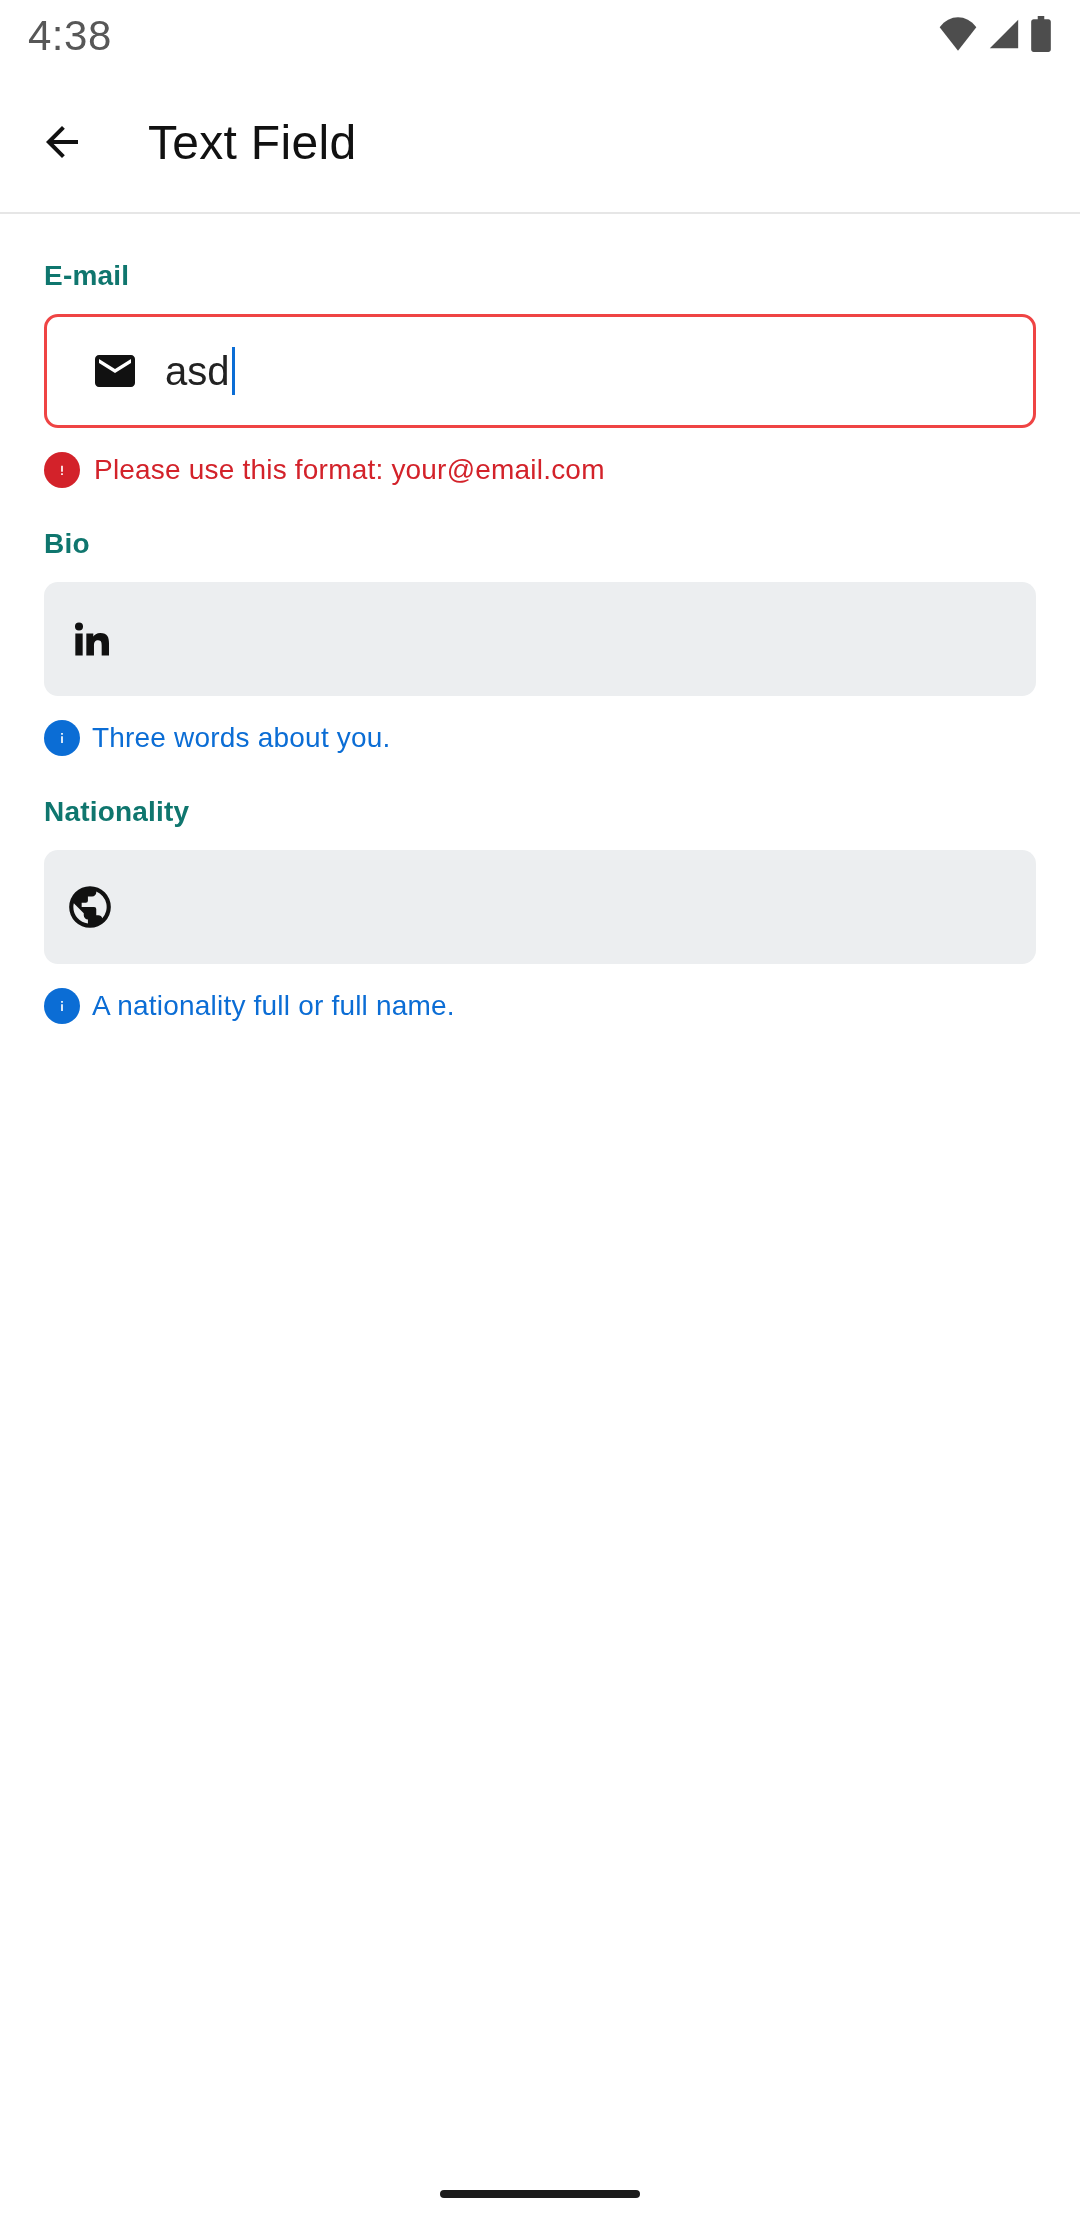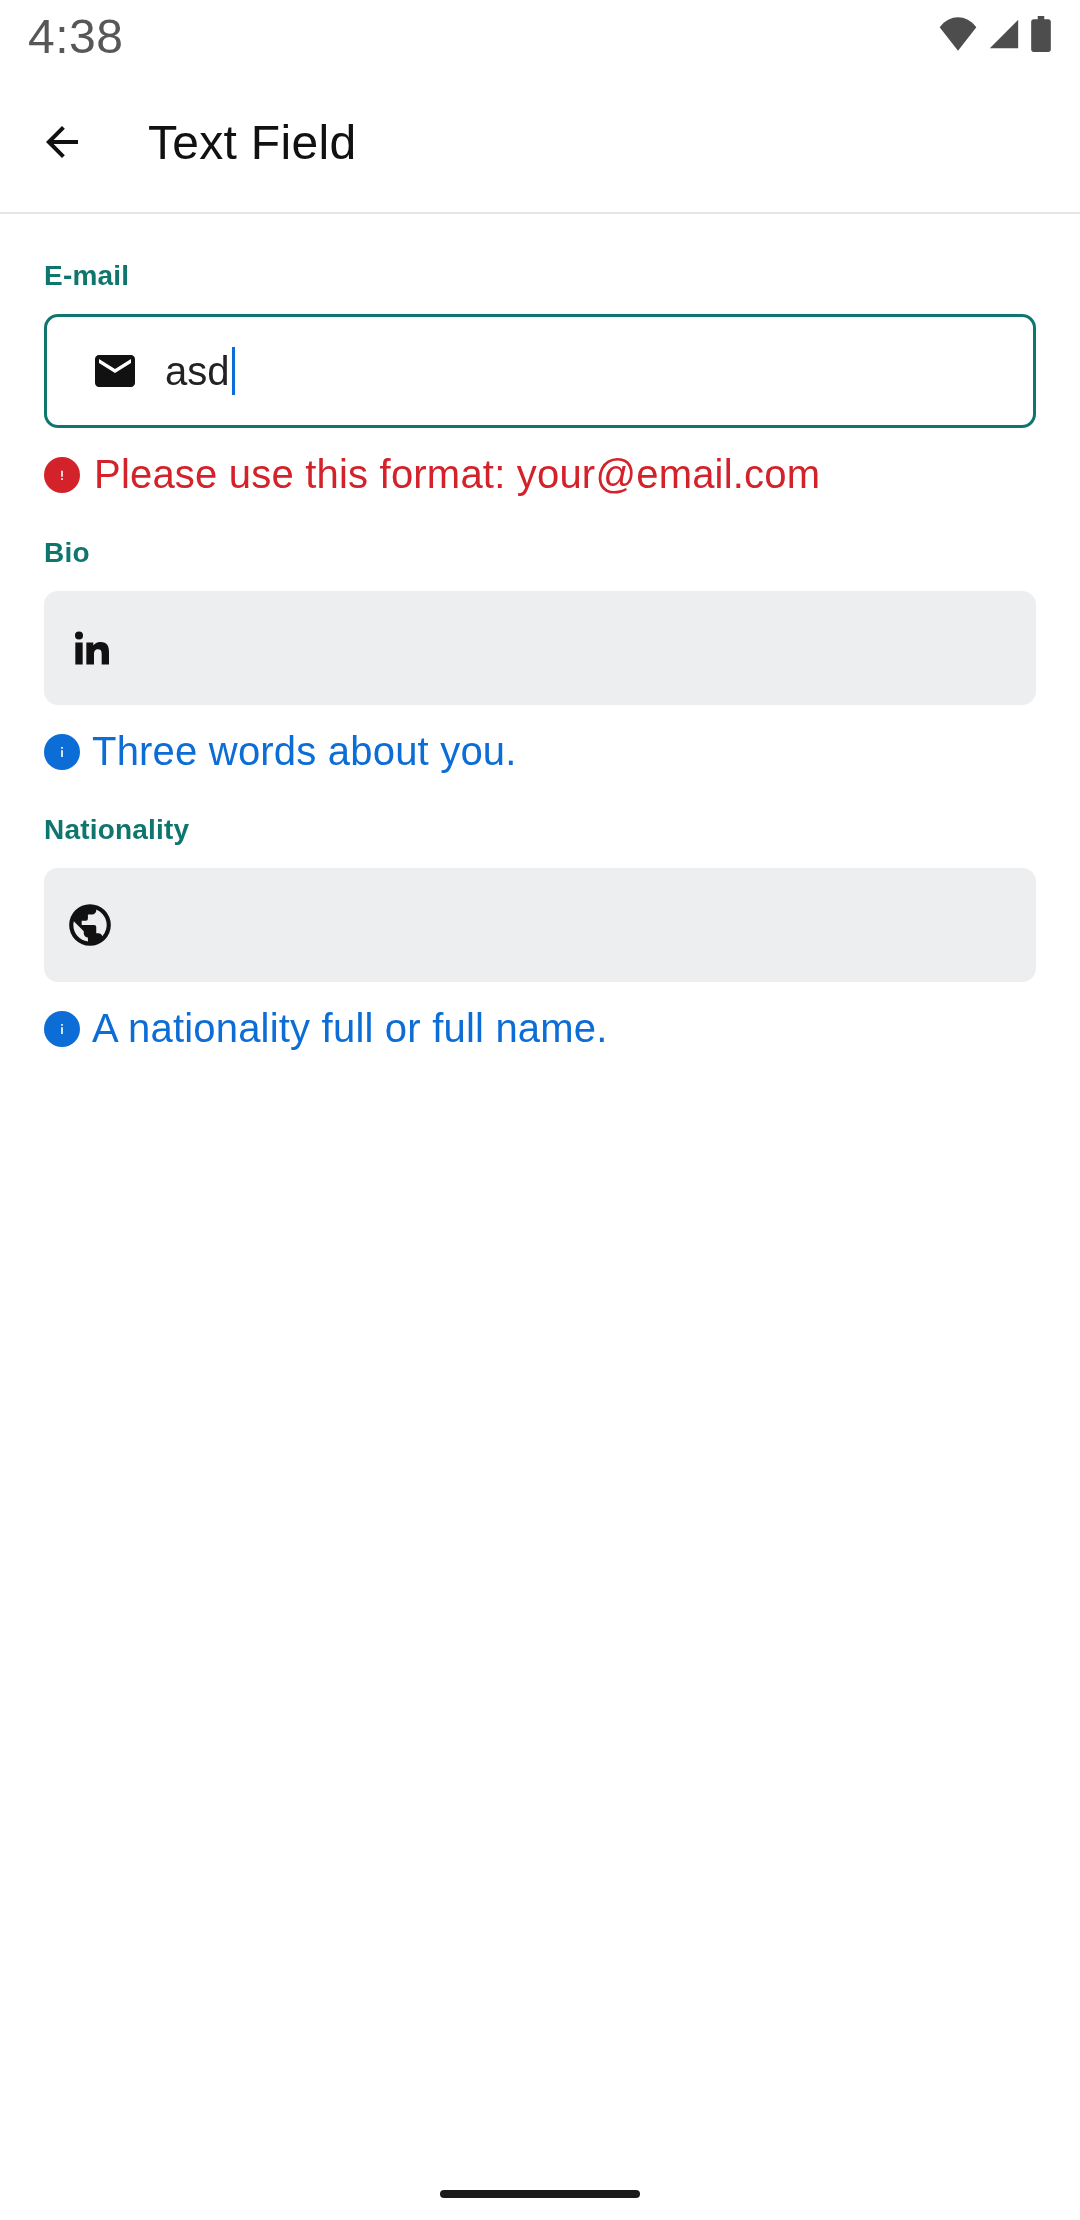--- a/index.html
+++ b/index.html
@@ -1,49 +1,49 @@
 <!DOCTYPE html>
 <html><head>
 <meta charset="utf-8">
 <style>
   * { box-sizing: border-box; margin: 0; padding: 0; }
   html, body { width: 1080px; height: 2220px; background: #ffffff; font-family: -apple-system, "Helvetica Neue", Arial, sans-serif; }
 
   
   .statusbar { width: 100%; height: 72px; display: flex; align-items: center; justify-content: space-between; padding: 0 28px; color: #555; }
-  .statusbar .clock { font-size: 48px; color: #575757; font-weight: 400; letter-spacing: 0.5px; }
+  .statusbar .clock { font-size: 42px; color: #575757; font-weight: 400; letter-spacing: 0.5px; }
   .statusbar .sys-icons { display: flex; align-items: center; gap: 8px; }
 
   
   .appbar { width: 100%; height: 140px; display: flex; align-items: center; padding: 0 30px; }
   .appbar .back { width: 64px; height: 64px; display: flex; align-items: center; justify-content: center; color:#111; }
   .appbar .title { margin-left: 54px; font-size: 48px; font-weight: 400; color: #111; letter-spacing: 0.3px; }
   .divider { width: 100%; height: 2px; background: #e6e6e6; }
 
   
   .content { padding: 46px 44px 0 44px; }
 
   .field-group { margin-bottom: 40px; }
   .field-label { font-size: 28px; font-weight: 700; color: #0f766e; margin-bottom: 22px; letter-spacing: 0.2px; }
 
   .input { width: 100%; height: 114px; border-radius: 14px; display: flex; align-items: center; padding: 0 18px; position: relative; }
   .input.filled { background: #eceef0; }
-  .input.error { background: #ffffff; border: 3px solid #0f766e; padding-left: 40px; }
+  .input.error { background: #ffffff; border: 3px solid #ef4444; padding-left: 40px; }
   .input .lead-icon { width: 56px; height: 56px; display: flex; align-items: center; justify-content: center; color: #111; }
   .input .lead-icon svg { display: block; }
   .input .value { margin-left: 22px; font-size: 40px; color: #222; font-weight: 400; display: flex; align-items: center; }
   .input .caret { width: 3px; height: 48px; background: #0b6dd5; margin-left: 2px; }
   .input .trail-icon { position: absolute; right: 22px; top: 50%; transform: translateY(-50%); width: 56px; height: 56px; display: flex; align-items: center; justify-content: center; color:#111; }
 
   .helper { display: flex; align-items: center; margin-top: 24px; }
   .helper .badge { width: 36px; height: 36px; border-radius: 50%; display: flex; align-items: center; justify-content: center; flex-shrink:0; }
   .helper .badge svg { display:block; }
   .helper.error .badge { background: #d3222a; }
   .helper.info .badge { background: #0b6dd5; }
-  .helper .text { margin-left: 14px; font-size: 40px; letter-spacing: 0.2px; }
+  .helper .text { margin-left: 14px; font-size: 28px; letter-spacing: 0.2px; }
   .helper.error .text { color: #d3222a; }
   .helper.info .text { color: #0b6dd5; margin-left: 12px; }
 
   
   .nav-handle { position: absolute; bottom: 22px; left: 50%; transform: translateX(-50%); width: 200px; height: 8px; border-radius: 4px; background: #1b1b1b; }
 </style>
 </head>
 <body>
 
 <div class="statusbar">

